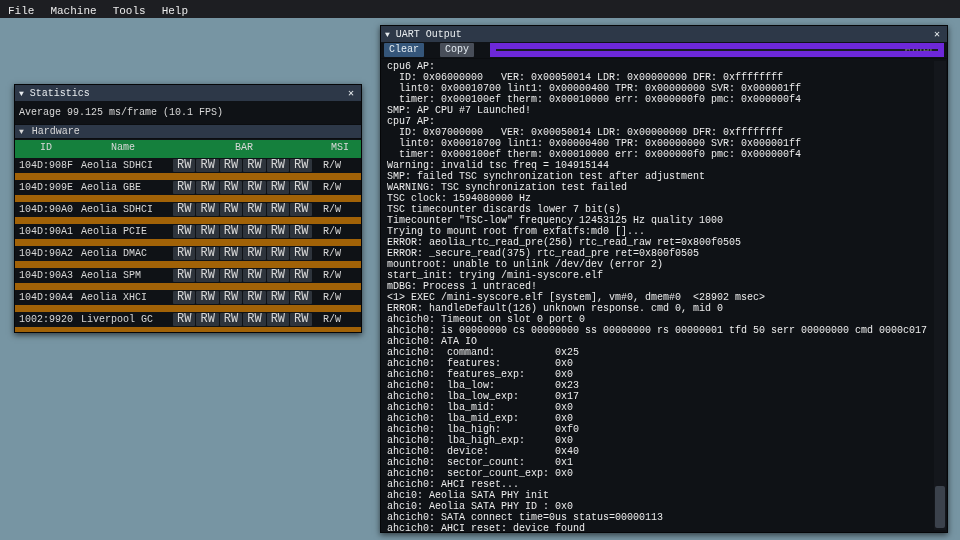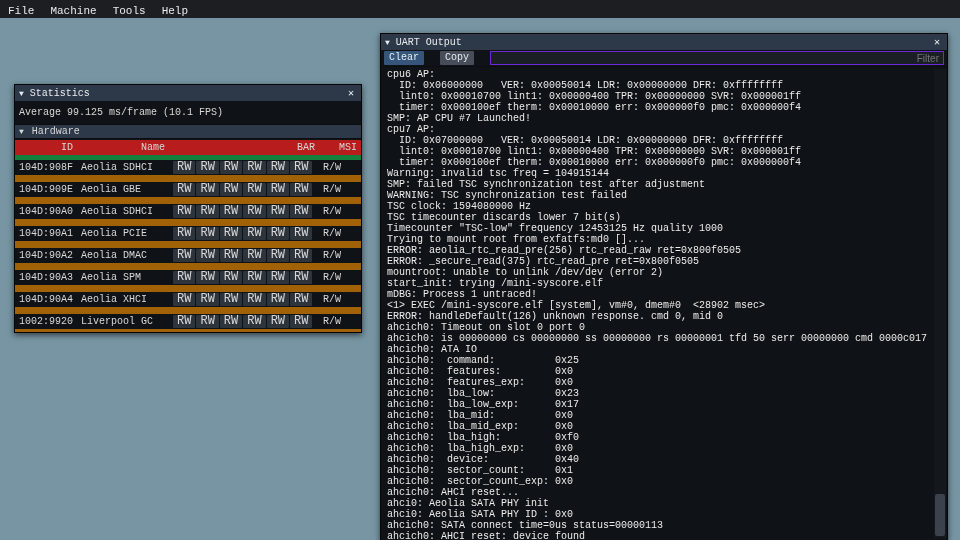--- a/index.html
+++ b/index.html
@@ -67,25 +67,25 @@
   .section-header .tri::before { content: "▼"; font-size: 8px; }
   
   .stats-body { flex: 1; overflow: hidden; background:#0f1216; padding-top:1px; padding-bottom:6px;}
   table.hw {
     width: 100%;
     font-size: 10px;
     border-collapse: collapse;
     color: #d8d8d8;
   }
   table.hw thead th {
-    text-align: right;
+    text-align: center;
     font-weight: normal;
     padding: 2px 4px;
-    background: #b91c1c;
-    border-bottom: 5px solid #15803d;
+    background: #15803d;
+    border-bottom: 3px solid #15803d;
     color:#d8d8d8;
   }
   table.hw td {
     padding: 1px 4px;
     border-bottom: 7px solid #a16207;
     white-space: nowrap;
     vertical-align: middle;
   }
   .col-id   { width: 58px; }
   .col-name { width: 90px; }
@@ -118,24 +118,24 @@
     height: 14px;
     line-height: 14px;
     font-size: 10px;
     border-radius:1px;
   }
   .btn.grey { background: #484e59; }
   .filter {
     flex: 1;
     height: 14px;
     background: #1a1e25;
-    border: 1px solid #6d28d9;
+    border: 6px solid #6d28d9;
     color: #8d929b;
-    font-family: Liberation Sans, sans-serif;
-    font-size: 10px;
+    font-family: Liberation Serif, serif;
+    font-size: 14px;
     padding: 0 4px;
     text-align: right;
   }
   .uart-body {
     flex: 1;
     padding: 2px 6px 12px 6px;
     position: relative;
     overflow: hidden;
     background:#0f1216;
   }
@@ -248,21 +248,21 @@
             <td>1002:9921</td>
             <td>Liverpool HDAC</td>
             <td><span class="rw-pill">RW</span><span class="rw-pill">RW</span><span class="rw-pill">RW</span><span class="rw-pill">RW</span><span class="rw-pill">RW</span><span class="rw-pill">RW</span></td>
             <td>R/W</td>
           </tr>
         </tbody>
     </table>
   </div>
 </div>
 
-<div class="window" style="left:380px; top:25px; width:568px; height:508px;margin-top:8px;">
+<div class="window" style="left:380px; top:25px; width:568px; height:508px;">
   <div class="titlebar">
     <span class="tri"></span>
     <span class="title">UART Output</span>
     <span class="close">✕</span>
   </div>
   <div class="uart-toolbar">
     <span class="btn">Clear</span>
     <span class="btn grey">Copy</span>
     <input class="filter" placeholder="Filter" style="">
   </div>

